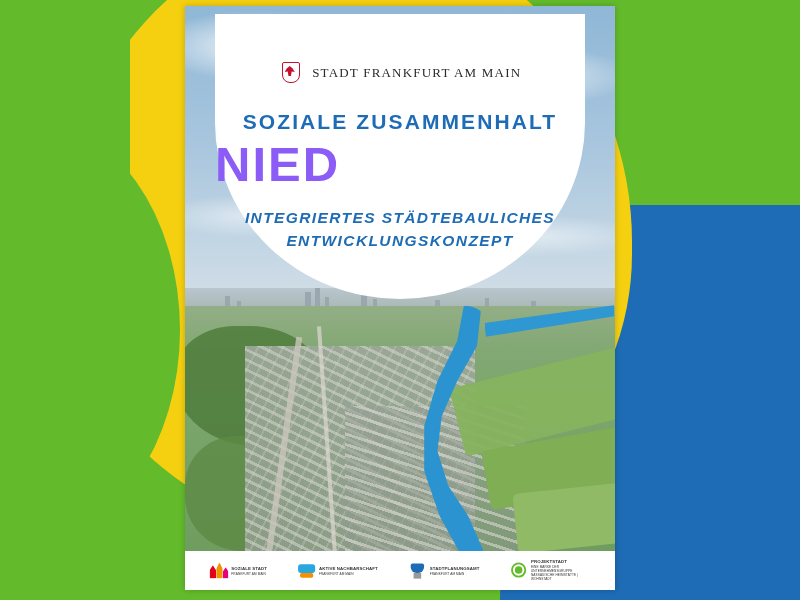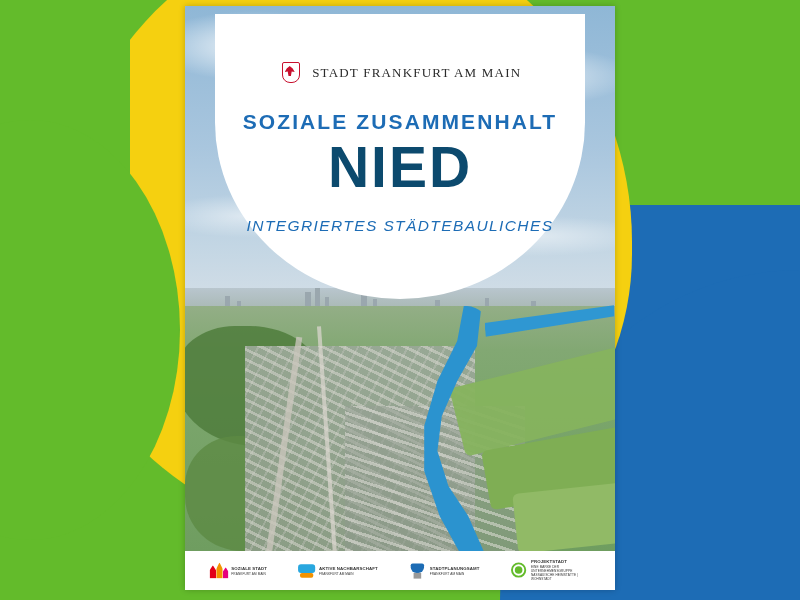--- a/index.html
+++ b/index.html
@@ -255,36 +255,36 @@
   }
   .kicker {
     margin-top: 26px;
     text-align: center;
     color: #1d6cb5;
     font-size: 21px;
     font-weight: bold;
     letter-spacing: 2.1px;
   }
   .headline {
-    text-align: center;
-    color: #0c4a6e;
-    font-size: 57px;
+    color: #8b5cf6;
+    font-size: 49px;
     font-weight: bold;
     letter-spacing: 2px;
     line-height: 0.98;
     margin-top: 6px;
   }
   .subtitle {
     text-align: center;
     color: #1d6cb5;
     font-size: 15.5px;
     font-style: italic;
     letter-spacing: 1.4px;
     line-height: 1.5;
     margin-top: 18px;
+    font-weight: bold;
   }
 
   
   .logo-strip {
     position: absolute;
     left: 0; bottom: 0;
     width: 430px; height: 39px;
     background: #ffffff;
     display: flex;
     align-items: center;
@@ -373,20 +373,21 @@
         <span class="crest-mark">
           <span class="shield"></span>
           <span class="eagle"></span>
         </span>
         <span class="crest-text">STADT FRANKFURT AM MAIN</span>
       </div>
       <div class="kicker">SOZIALE ZUSAMMENHALT</div>
       <div class="headline">NIED</div>
       <div class="subtitle">
         <div>INTEGRIERTES STÄDTEBAULICHES</div>
+        <div>ENTWICKLUNGSKONZEPT</div>
       </div>
     </div>
 
     <div class="logo-strip">
 
       <div class="logo">
         <span class="logo-glyph g1">
           <span class="a"></span>
             <span class="b"></span>
             <span class="c"></span>

